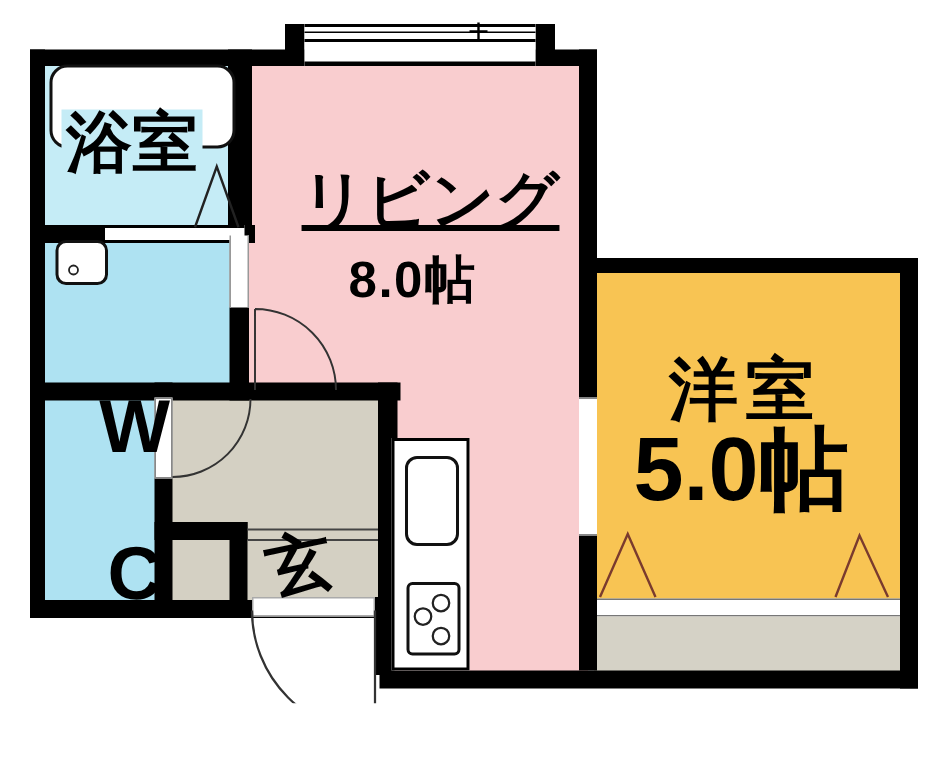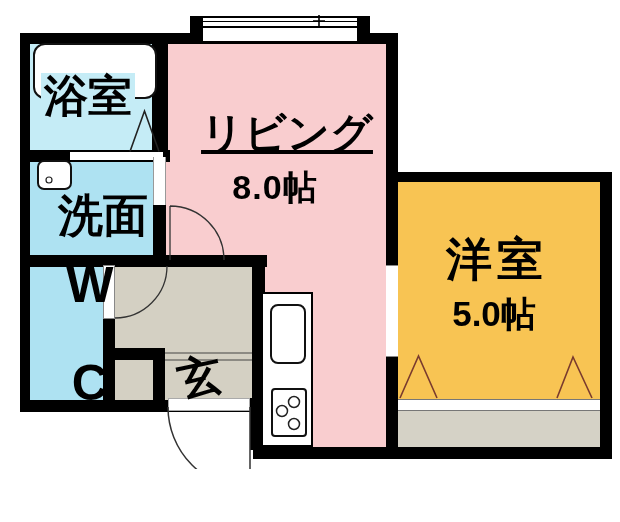--- a/index.html
+++ b/index.html
@@ -74,24 +74,23 @@
     <path d="M168 407 A82 82 0 0 0 250 489 M250 407 L250 489" fill="none" stroke="#444" stroke-width="1.5" style="stroke: rgb(51, 51, 51);"></path>
     <path d="M165 353 H252 M165 360 H252" fill="none" stroke="#444" stroke-width="1.2"></path>
     <path d="M319 15 V27 M313 21 H325" fill="none" stroke="#000" stroke-width="1.6"></path>
     <circle cx="49" cy="180" r="3" fill="#fff" stroke="#222" stroke-width="1.2"></circle>
     <circle cx="282" cy="411" r="5.5" fill="#fff" stroke="#222" stroke-width="1.5"></circle>
     <circle cx="294" cy="402" r="5.5" fill="#fff" stroke="#222" stroke-width="1.5"></circle>
     <circle cx="294" cy="424" r="5.5" fill="#fff" stroke="#222" stroke-width="1.5"></circle>
   </svg>
 
   <div class="lbl" style="left: 88px; top: 96px; font-size: 44px; padding: 1px 3px; background-color: rgb(197, 236, 246);">浴室</div>
-  <div class="lbl" style="left: 103px; top: 215px; font-size: 45px; padding: 1px 2px; background-color: rgb(174, 226, 242);">洗面</div>
   <div class="lbl" style="left:62px;top:334px;font-size:50px;line-height:0.98;">
     <span>W</span><br>
     <span>C</span>
   </div>
   <div class="lbl" style="left:287px;top:133px;font-size:42px;text-decoration:underline;">リビング</div>
   <div class="lbl" style="left:275px;top:187px;font-size:34px;letter-spacing:1px;">8.0帖</div>
   <div class="lbl" style="left:497px;top:259px;font-size:46px;letter-spacing:5px;">洋室</div>
-  <div class="lbl" style="left:494px;top:313px;font-size:35px;">5.0帖</div>
+  <div class="lbl" style="left:494px;top:313px;font-size:60px;">5.0帖</div>
   <div class="lbl" style="left:200px;top:377px;font-size:44px;transform:translate(-50%,-50%) rotate(-12deg);">玄</div>
 
 </div>
 
 </body></html>

